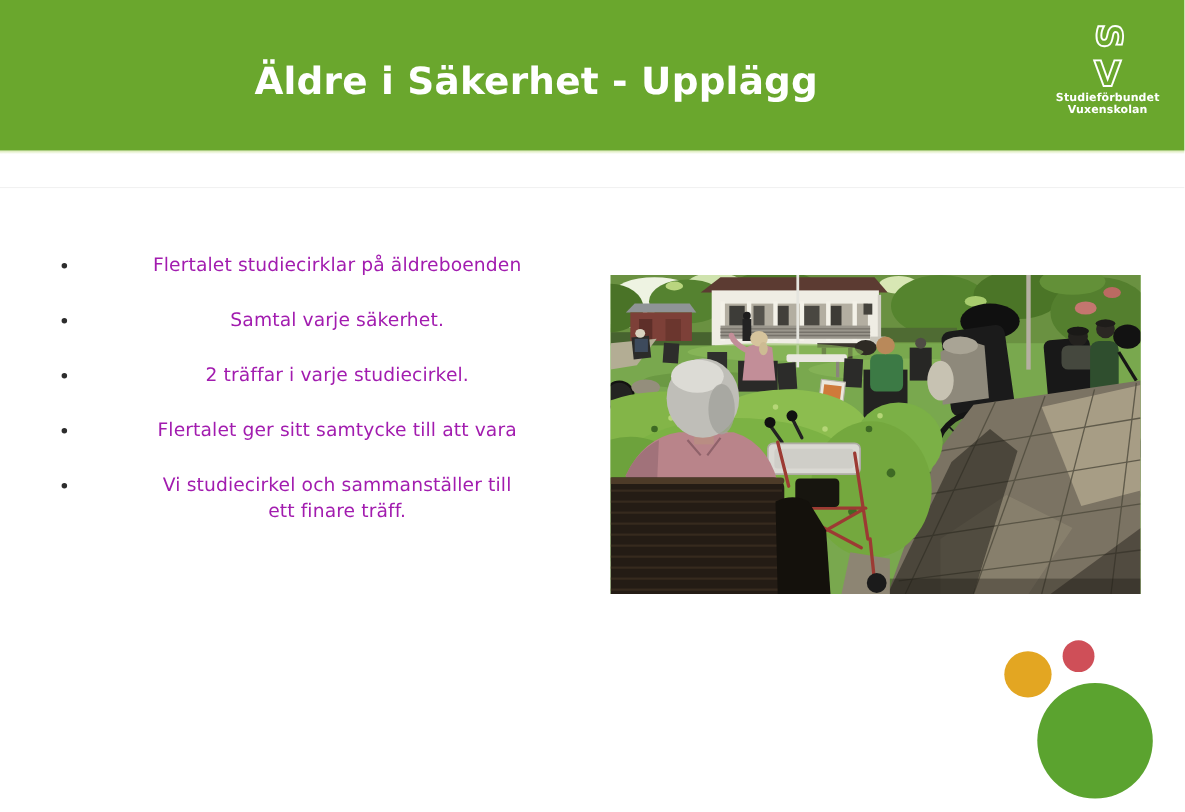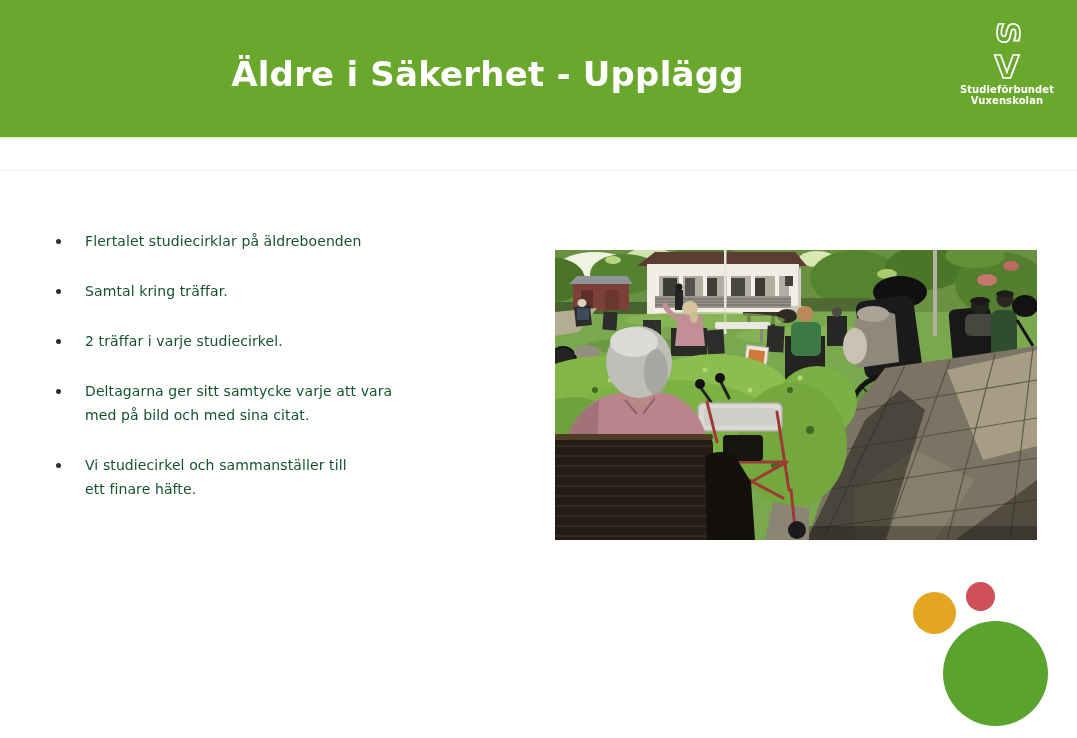--- a/index.html
+++ b/index.html
@@ -17,21 +17,21 @@
   }
   .header-sep{position:absolute;left:0;top:170px;width:1077px;height:1px;background:#f1f1f1;}
   
   .logo{position:absolute;left:955px;top:16px;width:104px;text-align:center;color:#fff;}
   .logo-mark{display:block;margin:0 auto 3px auto;}
   .logo-line{display:block;font-size:10px;font-weight:bold;line-height:10.5px;letter-spacing:0.1px;}
   
   .bullets{position:absolute;left:48px;top:229px;width:480px;margin:0;padding:0;list-style:none;}
   .bullets li{
     position:relative;padding-left:37px;margin:0 0 26px 0;
-    font-size:14px;line-height:24px;color:#14532d;letter-spacing:0.1px;
+    font-size:17px;line-height:24px;color:#a21caf;letter-spacing:0.1px;text-align:center;
   }
   .bullets li::before{
     content:"";position:absolute;left:8px;top:10px;width:5px;height:5px;border-radius:50%;background:#2d2d2d;
   }
   .bl{display:block;}
   .bl:empty{display:none;}
   
   .photo{position:absolute;left:555px;top:250px;width:482px;height:290px;overflow:hidden;background:#79a84e;}
   .photo svg{display:block;width:100%;height:100%;filter:blur(0.5px);}
   
@@ -56,34 +56,33 @@
     </svg>
     <span class="logo-line">Studieförbundet</span>
     <span class="logo-line">Vuxenskolan</span>
   </div>
 
   <ul class="bullets">
     <li>
       <span class="bl">Flertalet studiecirklar på äldreboenden</span>
     </li>
     <li>
-      <span class="bl">Samtal kring träffar.</span>
+      <span class="bl">Samtal varje säkerhet.</span>
 
     </li>
     <li>
       <span class="bl">2 träffar i varje studiecirkel.</span>
 
     </li>
     <li>
-      <span class="bl">Deltagarna ger sitt samtycke varje att vara</span>
-      <span class="bl">med på bild och med sina citat.</span>
+      <span class="bl">Flertalet ger sitt samtycke till att vara</span>
     </li>
     <li>
       <span class="bl">Vi studiecirkel och sammanställer till</span>
-      <span class="bl">ett finare häfte.</span>
+      <span class="bl">ett finare träff.</span>
     </li>
   </ul>
 
   <div class="photo" role="img" aria-label="Utomhusfoto: äldre deltagare sitter i stolar och rullstolar på gräsmatta och stenlagd uteplats framför ett vitt hus med veranda en solig sommardag; i förgrunden en gråhårig person i rosa skjorta med röd rollator.">
     <svg viewBox="0 0 482 290" preserveAspectRatio="none">
 
       <rect x="0" y="48" width="482" height="140" fill="#79a84e"></rect>
 
       <rect x="0" y="0" width="482" height="62" fill="#6a9141"></rect>
       <ellipse cx="40" cy="18" rx="38" ry="16" fill="#eef3e2"></ellipse>

